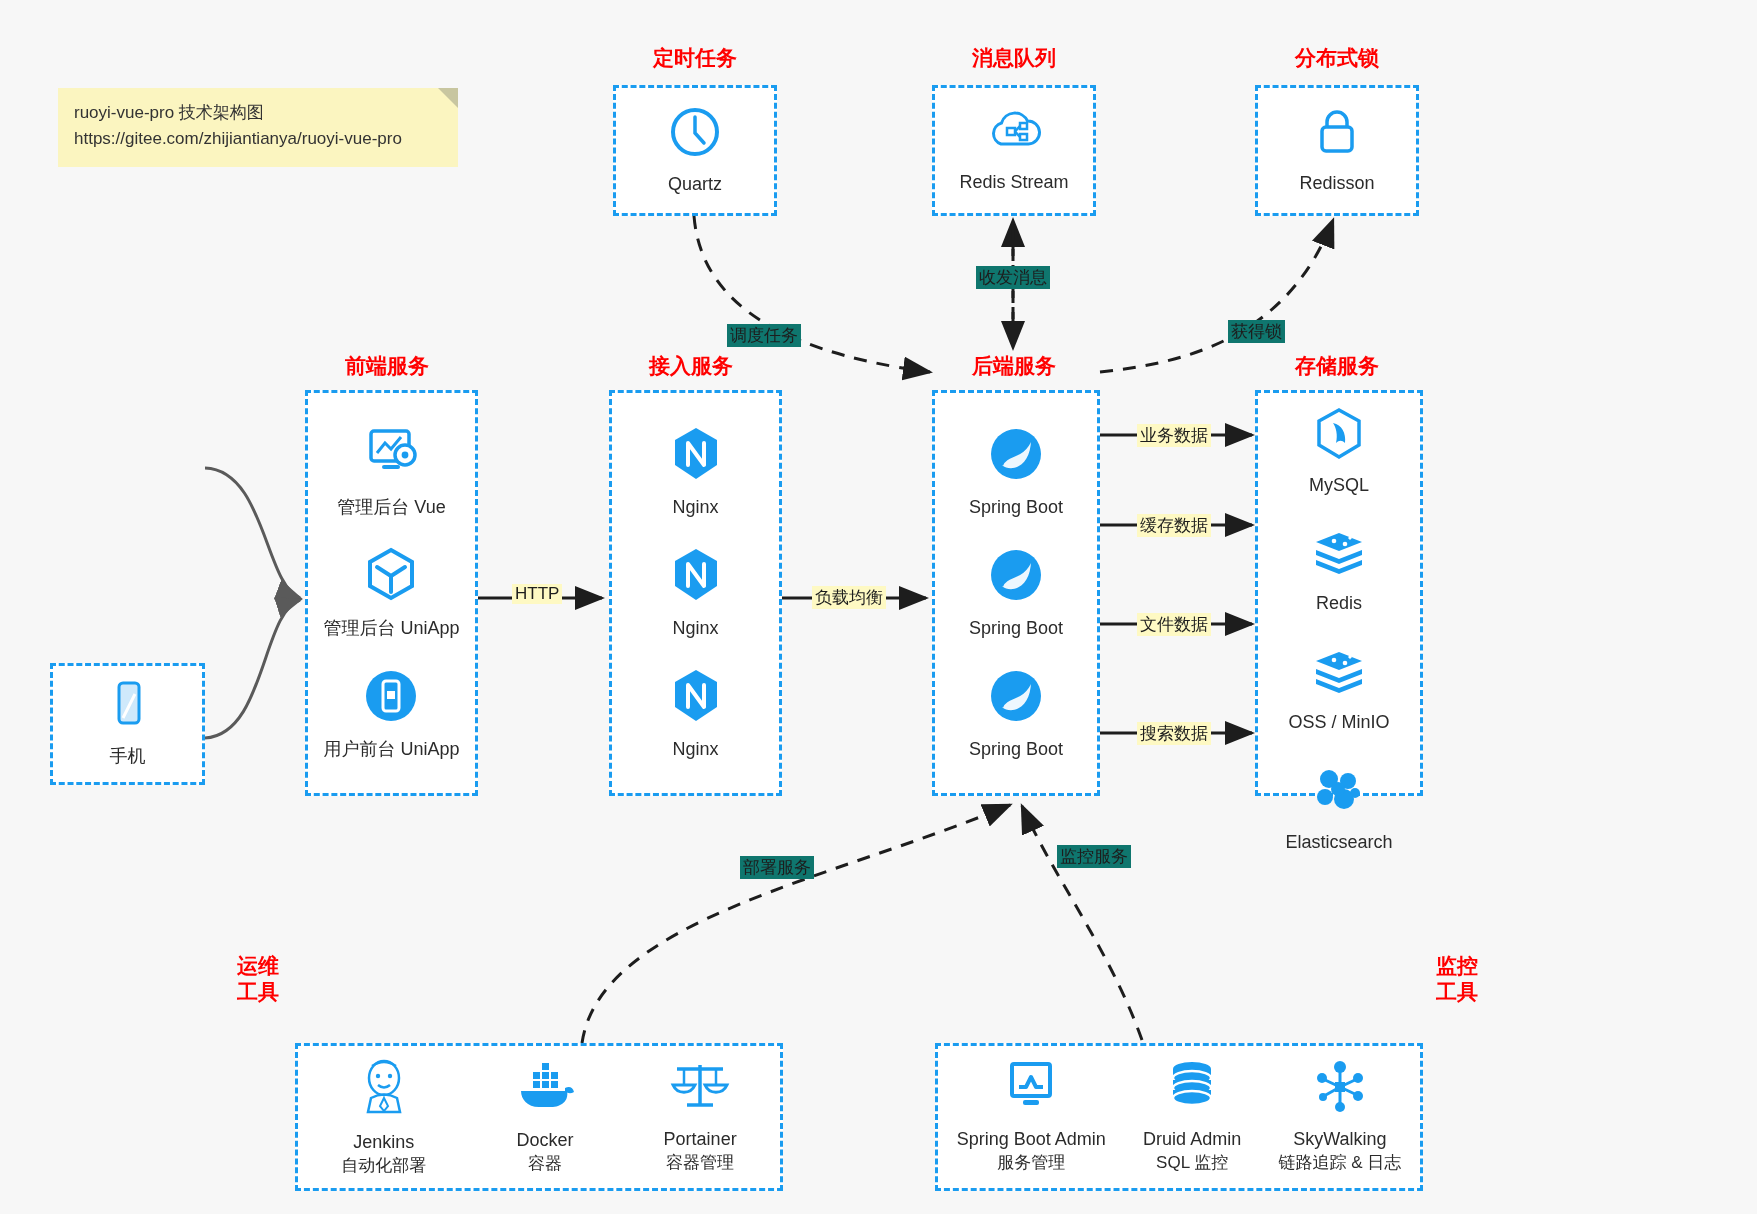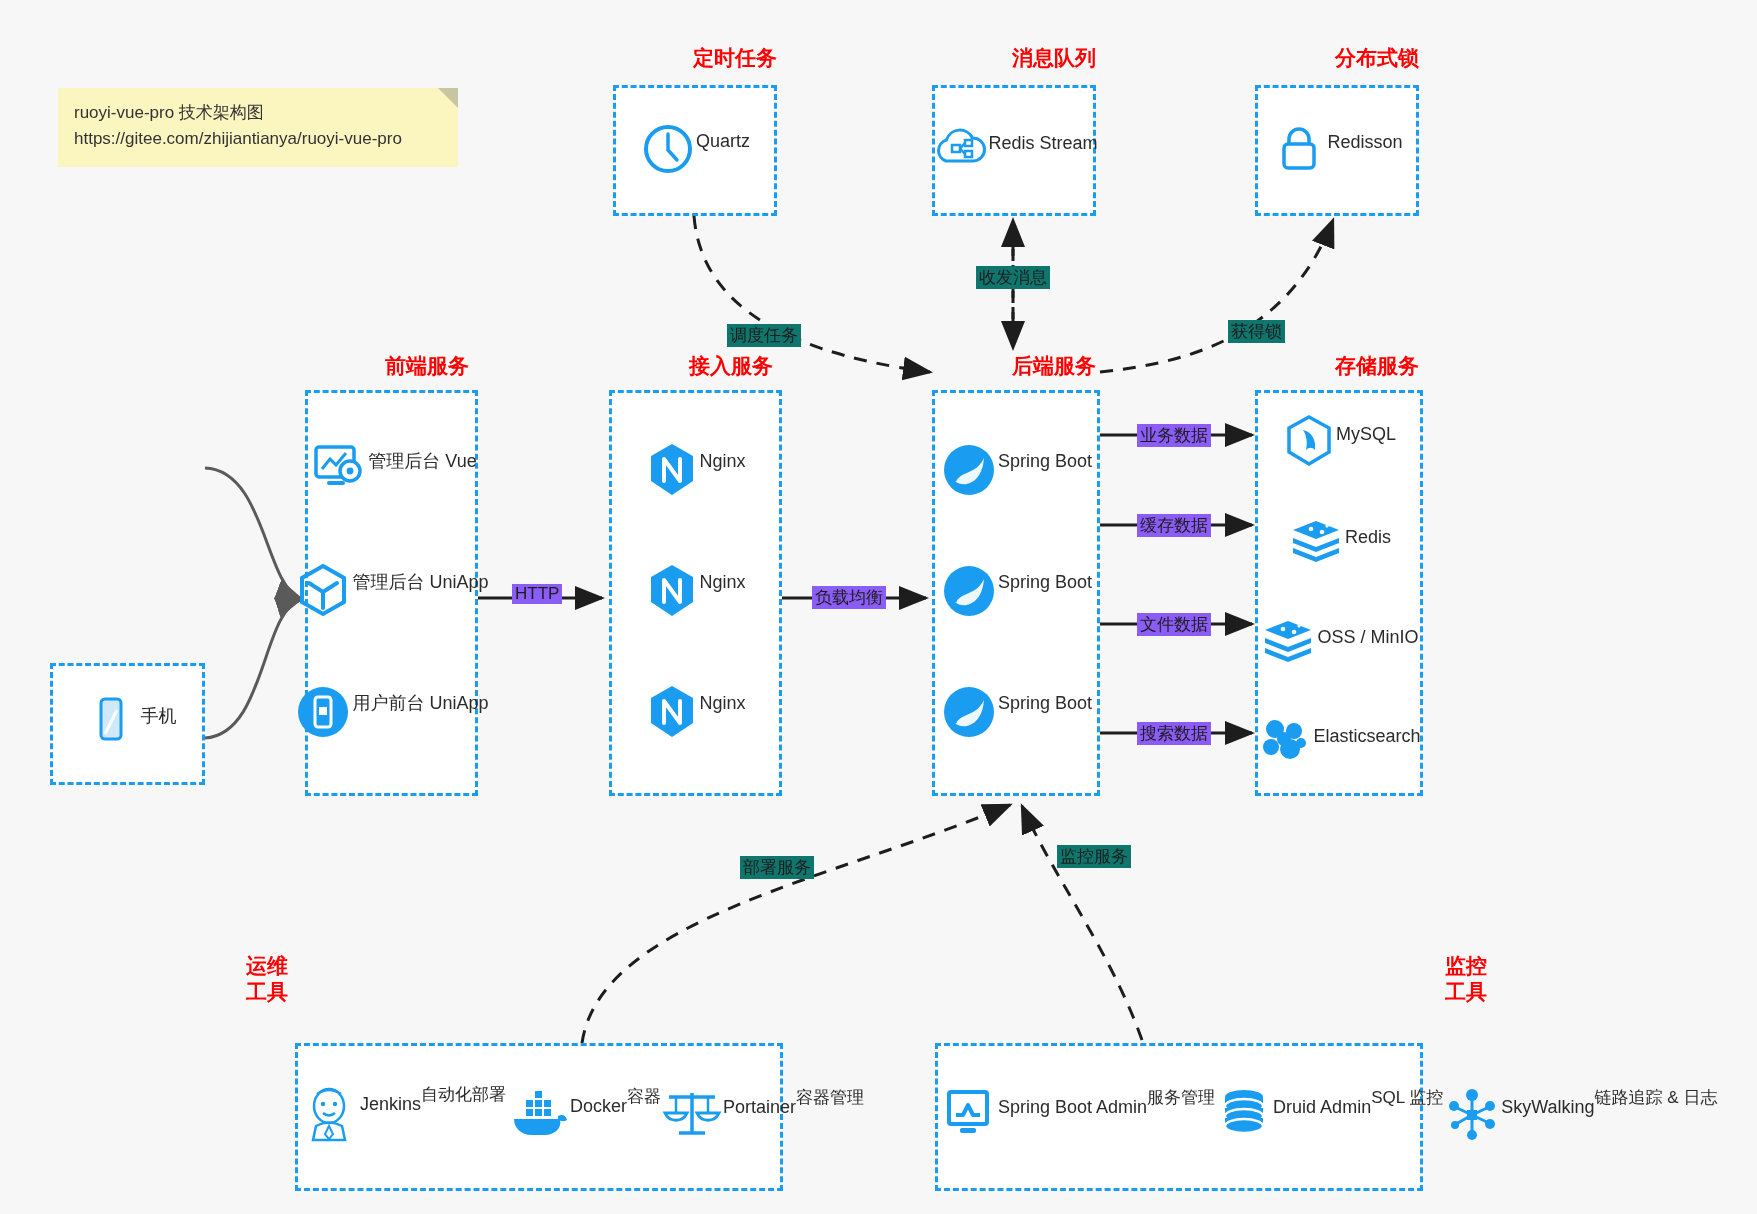--- a/index.html
+++ b/index.html
@@ -28,55 +28,57 @@
     border-left: 20px solid transparent;
     border-top: 20px solid #c8c6a0;
   }
 
   .grp-title {
     position: absolute;
     color: #ff0000;
     font-weight: bold;
     font-size: 21px;
     white-space: nowrap;
-    text-align: right;
+    text-align: center;
   }
   .grp-title.side { font-size: 21px; line-height: 1.25; }
 
   .box {
     position: absolute;
     border: 3px dashed #1a9cf0;
     background: #ffffff;
     display: flex;
     flex-direction: column;
     align-items: center;
     justify-content: space-around;
   }
   .box.row { flex-direction: row; justify-content: space-around; align-items: center; }
 
   .node {
     display: flex;
+    flex-direction: column;
+    align-items: center;
     justify-content: center;
   }
   .node .ic { display: block; }
   .node .lbl {
     margin-top: 8px;
     font-size: 18px;
     color: #2b2b2b;
     text-align: center;
     white-space: nowrap;
     line-height: 1.35;
   }
   .node .lbl2 { font-size: 17px; color: #2b2b2b; text-align: center; white-space: nowrap; line-height: 1.35; }
 
   .edge-label {
     position: absolute;
     font-size: 17px;
     color: #1d1d1d;
-    background: #8b5cf6;
+    background: #fef9c3;
     padding: 0 3px;
     white-space: nowrap;
   }
   .edge-label.plain { background: #0f766e; }
 </style>
 </head>
 <body>
 
 <div id="stage">
 

